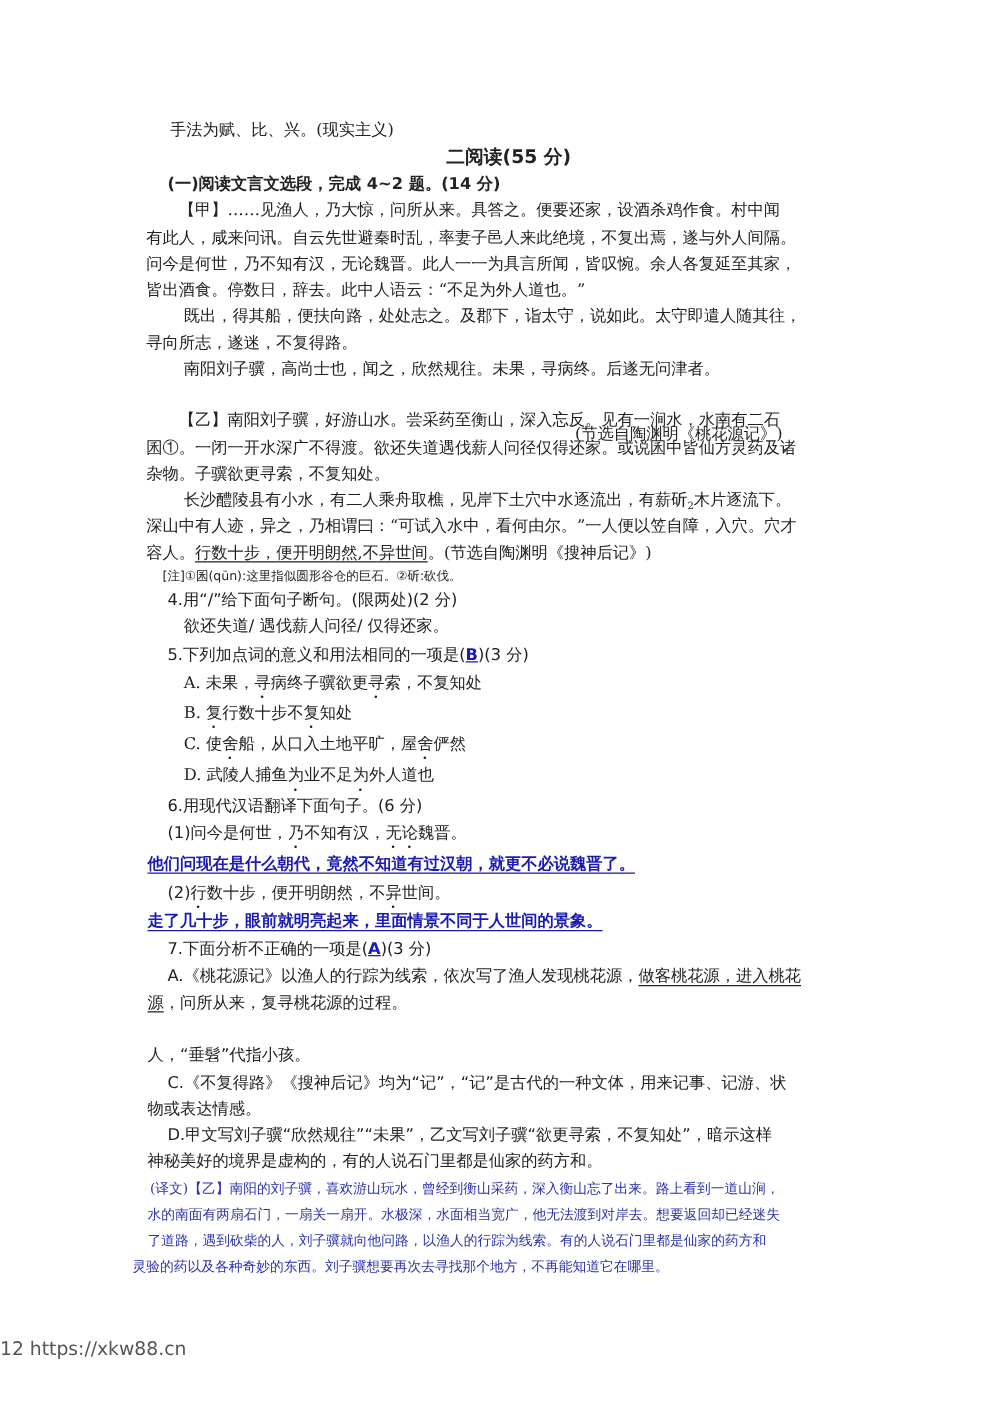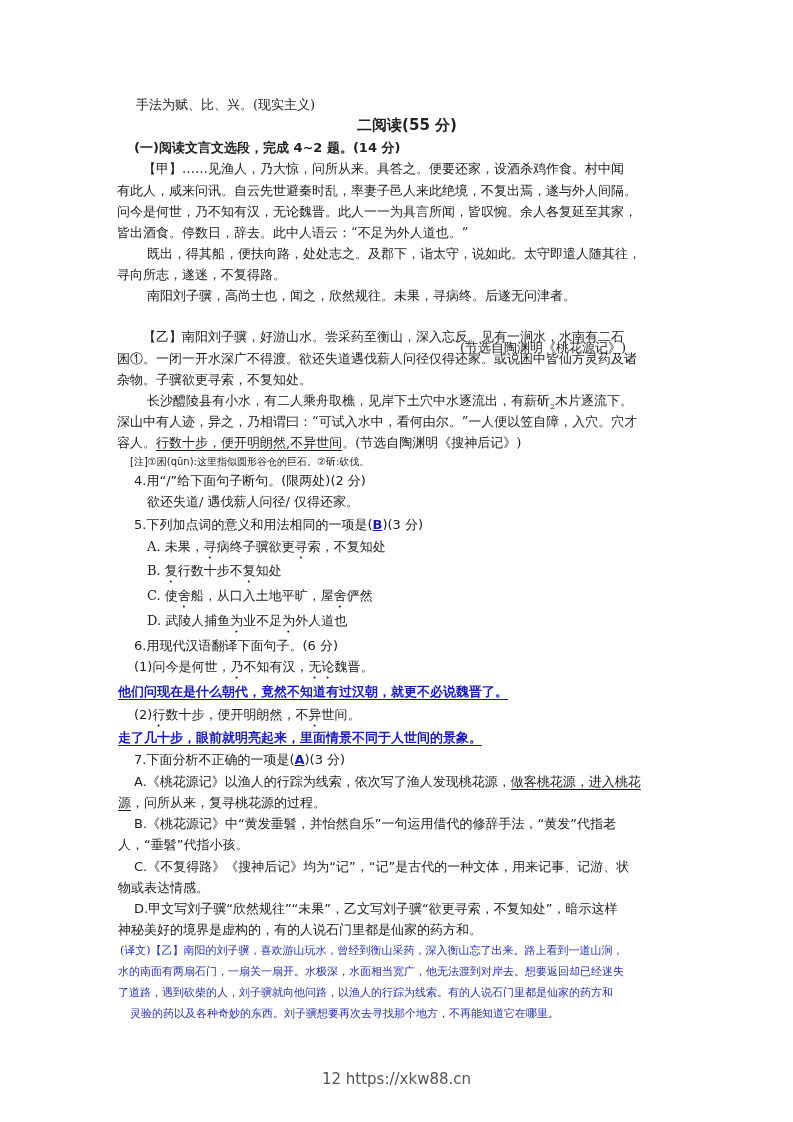--- a/index.html
+++ b/index.html
@@ -10,21 +10,21 @@
   .sans { font-family:"DejaVu Sans","Liberation Sans",sans-serif; }
   .bold { font-weight:bold; }
   .center { text-align:center; }
   .indent { padding-left:26px; }
   .ul { text-decoration:underline; text-underline-offset:3px; }
   .blue-ans { color:#1a1ab4; font-weight:bold; font-family:"DejaVu Sans","Liberation Sans",sans-serif;
               text-decoration:underline; text-decoration-color:#1a1aa0; text-underline-offset:3px; }
   .blue-trans { color:#2a32a8; font-size:11px; }
   .ans-letter { color:#1a1ab4; text-decoration:underline; font-weight:bold; }
   .dot { text-emphasis: dot; -webkit-text-emphasis: dot; text-emphasis-position: under; -webkit-text-emphasis-position: under; }
-  .footer { position:absolute; left:0; width:793px; top:1070px; text-align:center;
+  .footer { position:absolute; left:0; width:793px; top:1070px; 
             font-family:"DejaVu Sans","Liberation Sans",sans-serif; font-size:15px; color:#555; }
   sub { font-size:8px; }
 </style>
 </head>
 <body>
 
 <div class="page">
 
   <div class="line" style="top:96px;left:136px;">手法为赋、比、兴。(现实主义)</div>
 
@@ -65,28 +65,27 @@
 
   <div class="line sans" style="top:637px;left:134px;">6.用现代汉语翻译下面句子。(6 分)</div>
   <div class="line sans" style="top:658px;left:134px;">(1)问今是何世，<span class="dot">乃</span>不知有汉，<span class="dot">无</span><span class="dot">论</span>魏晋。</div>
   <div class="line" style="top:683px;left:118px;"><span class="blue-ans">他们问现在是什么朝代，竟然不知道有过汉朝，就更不必说魏晋了。</span></div>
   <div class="line sans" style="top:706px;left:134px;">(2)<span class="dot">行</span>数十步，便开明朗然，不<span class="dot">异</span>世间。</div>
   <div class="line" style="top:729px;left:118px;"><span class="blue-ans">走了几十步，眼前就明亮起来，里面情景不同于人世间的景象。</span></div>
 
   <div class="line sans" style="top:751px;left:134px;"><span>7.下面分析不正确的一项是(</span><span class="ans-letter">A</span><span>)(3 分)</span></div>
   <div class="line sans" style="top:773px;left:134px;"><span>A.《桃花源记》以渔人的行踪为线索，依次写了渔人发现桃花源，</span><span class="ul">做客桃花源，进入桃花</span></div>
   <div class="line sans" style="top:794px;left:118px;"><span class="ul">源</span><span>，问所从来，复寻桃花源的过程。</span></div>
-  <div class="line sans" style="top:815px;left:134px;">B.《桃花源记》中“黄发垂髫，并怡然自乐”一句运用借代的修辞手法，“黄发”代指老</div>
   <div class="line sans" style="top:836px;left:118px;">人，“垂髫”代指小孩。</div>
   <div class="line sans" style="top:858px;left:134px;">C.《不复得路》《搜神后记》均为“记”，“记”是古代的一种文体，用来记事、记游、状</div>
   <div class="line sans" style="top:879px;left:118px;">物或表达情感。</div>
   <div class="line sans" style="top:900px;left:134px;">D.甲文写刘子骥“欣然规往”“未果”，乙文写刘子骥“欲更寻索，不复知处”，暗示这样</div>
   <div class="line sans" style="top:921px;left:118px;">神秘美好的境界是虚构的，有的人说石门里都是仙家的药方和。</div>
 
   <div>
     <div class="line blue-trans" style="top:942px;left:120px;">(译文)【乙】南阳的刘子骥，喜欢游山玩水，曾经到衡山采药，深入衡山忘了出来。路上看到一道山涧，</div>
     <div class="line blue-trans" style="top:963px;left:118px;">水的南面有两扇石门，一扇关一扇开。水极深，水面相当宽广，他无法渡到对岸去。想要返回却已经迷失</div>
     <div class="line blue-trans" style="top:984px;left:118px;">了道路，遇到砍柴的人，刘子骥就向他问路，以渔人的行踪为线索。有的人说石门里都是仙家的药方和</div>
-    <div class="line blue-trans" style="top:1005px;left:130px;">灵验的药以及各种奇妙的东西。刘子骥想要再次去寻找那个地方，不再能知道它在哪里。</div>
+    <div class="line blue-trans" style="top:1005px;left:106px;">灵验的药以及各种奇妙的东西。刘子骥想要再次去寻找那个地方，不再能知道它在哪里。</div>
   </div>
 
   <div class="footer">12 https://xkw88.cn</div>
 </div>
 
 </body></html>

